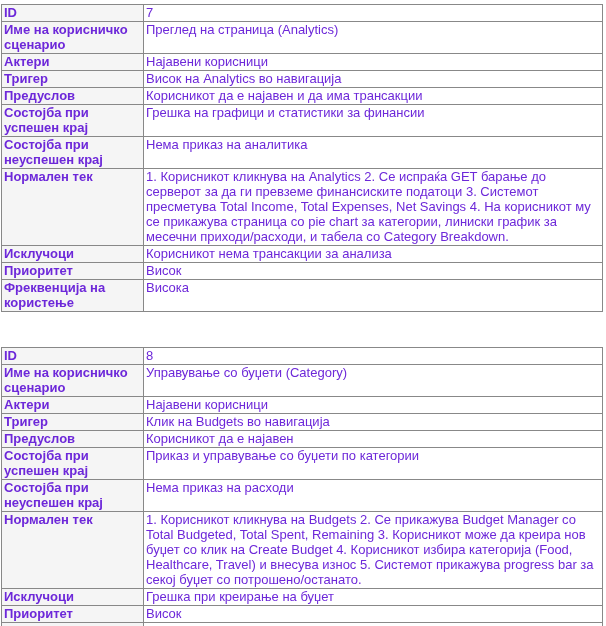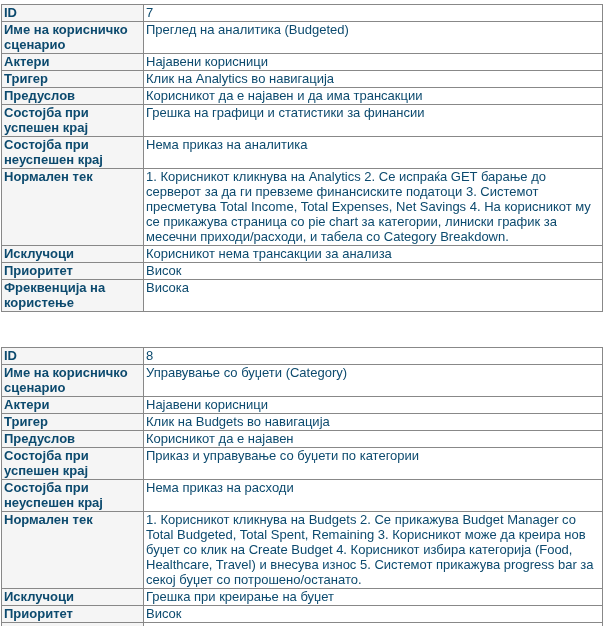--- a/index.html
+++ b/index.html
@@ -22,21 +22,21 @@
     margin-left: 1px;
   }
   table.uc-table.first { margin-top: 4px; }
   table.uc-table.second { margin-top: 35px; }
   table.uc-table td {
     border: 1px solid #888888;
     font-size: 13px;
     line-height: 15px;
     padding: 0 2px 1px 2px;
     vertical-align: top;
-    color: #0c4a6e;
+    color: #6d28d9;
     word-wrap: break-word;
   }
   td.label-cell {
     width: 137px;
     font-weight: bold;
     background: #f5f5f5;
   }
   td.value-cell {
     background: #ffffff;
   }
@@ -47,29 +47,29 @@
 <div class="page">
 
   <table class="uc-table first">
     <tbody>
       <tr>
         <td class="label-cell">ID</td>
         <td class="value-cell">7</td>
       </tr>
       <tr>
         <td class="label-cell">Име на корисничко сценарио</td>
-        <td class="value-cell">Преглед на аналитика (Budgeted)</td>
+        <td class="value-cell">Преглед на страница (Analytics)</td>
       </tr>
       <tr>
         <td class="label-cell">Актери</td>
         <td class="value-cell">Најавени корисници</td>
       </tr>
       <tr>
         <td class="label-cell">Тригер</td>
-        <td class="value-cell">Клик на Analytics во навигација</td>
+        <td class="value-cell">Висок на Analytics во навигација</td>
       </tr>
       <tr>
         <td class="label-cell">Предуслов</td>
         <td class="value-cell">Корисникот да е најавен и да има трансакции</td>
       </tr>
       <tr>
         <td class="label-cell">Состојба при успешен крај</td>
         <td class="value-cell">Грешка на графици и статистики за финансии</td>
       </tr>
       <tr>

